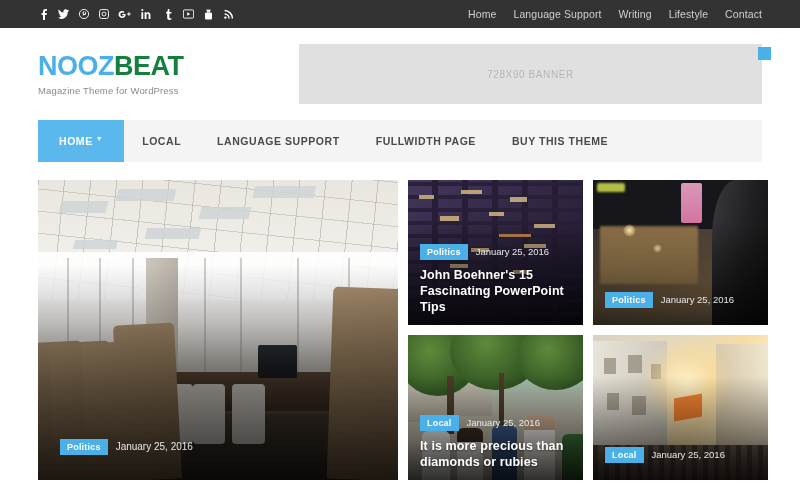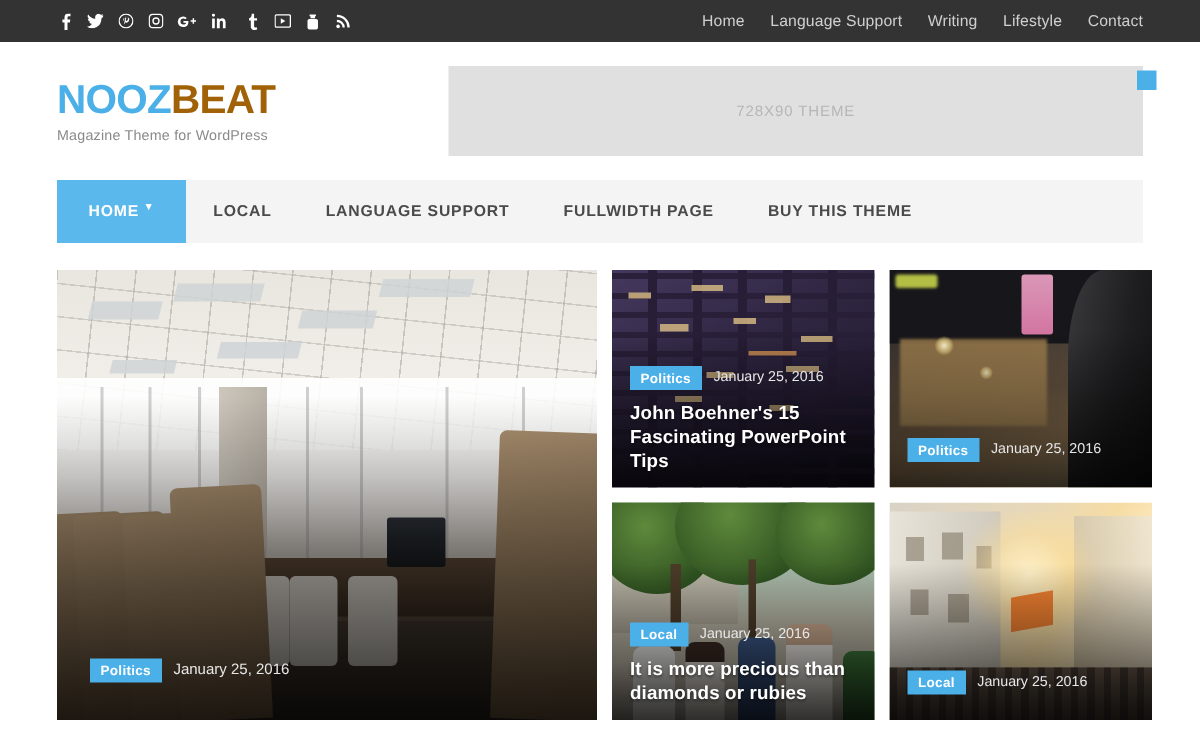--- a/index.html
+++ b/index.html
@@ -61,21 +61,21 @@
     padding: 0 38px;
   }
   .logo-wrap { flex: 0 0 auto; cursor: pointer; }
   .logo {
     font-size: 27px;
     font-weight: bold;
     letter-spacing: -0.5px;
     line-height: 1.05;
   }
   .logo .nooz { color: #4BAFE8; }
-  .logo .beat { color: #a16207; }
+  .logo .beat { color: #15803d; }
   .tagline {
     font-size: 9.5px;
     color: #8a8a8a;
     margin-top: 4px;
     letter-spacing: .15px;
   }
   .banner-wrap {
     margin-left: auto;
     width: 463px;
     height: 60px;
@@ -390,21 +390,21 @@
 </div>
 
 <div class="header">
   <div class="logo-wrap">
     <div class="logo">
       <span class="nooz">NOOZ</span><span class="beat">BEAT</span>
     </div>
     <div class="tagline">Magazine Theme for WordPress</div>
   </div>
   <div class="banner-wrap">
-    <div class="banner">728X90 THEME</div>
+    <div class="banner">728X90 BANNER</div>
     <div class="banner-chip"></div>
   </div>
 </div>
 
 <div class="mainnav">
   <a class="navitem active">
     <span>HOME</span>
     <span class="caret">▼</span>
   </a>
   <a class="navitem">LOCAL</a>

